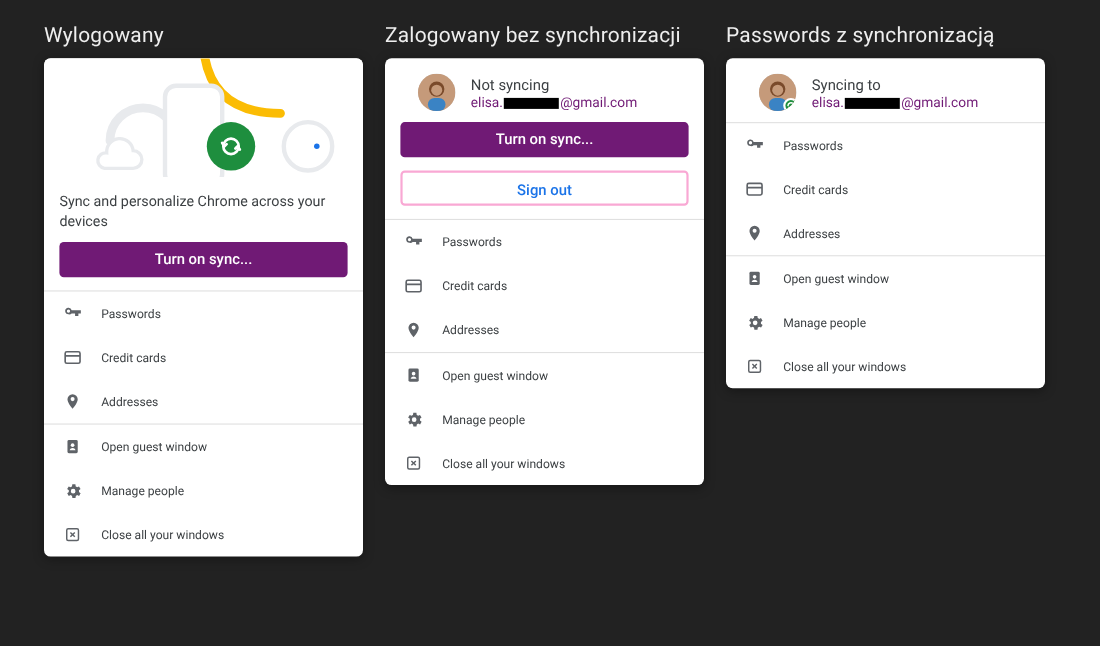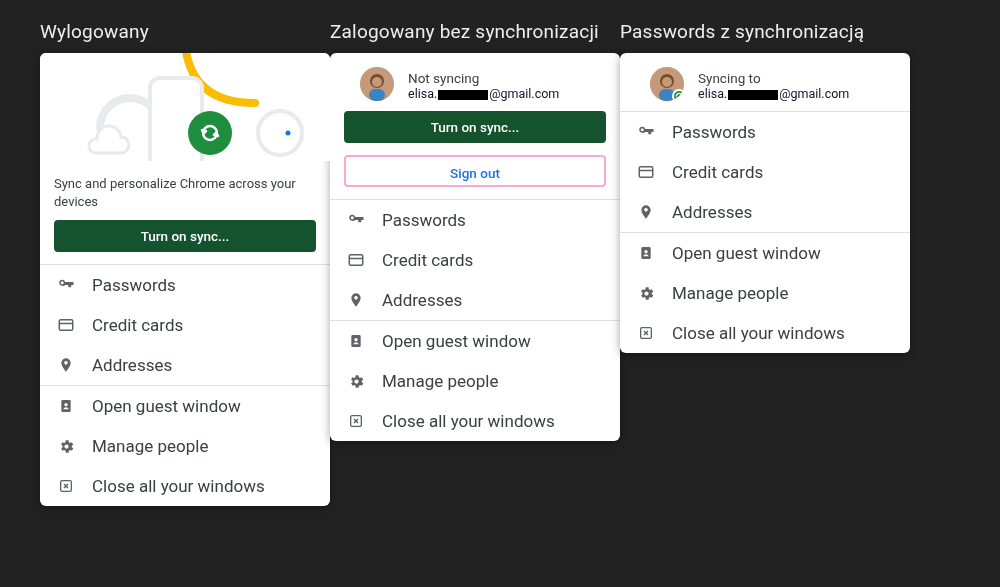--- a/index.html
+++ b/index.html
@@ -5,20 +5,21 @@
   * { box-sizing: border-box; margin: 0; padding: 0; }
   body {
     background: #222222;
     font-family: -apple-system, BlinkMacSystemFont, "Segoe UI", Roboto, Arial, sans-serif;
     width: 1000px;
     height: 587px;
     overflow: hidden;
   }
   .columns {
     display: flex;
+    gap: 20px;
     padding: 20px 40px 20px 40px;
     align-items: flex-start;
   }
   .col { display: flex; flex-direction: column; }
   .col-title {
     color: #eeeeee;
     font-size: 19px;
     font-weight: 400;
     margin-bottom: 10px;
     letter-spacing: 0.2px;
@@ -49,21 +50,21 @@
     margin: 0 14px 12px 14px;
     height:32px;
     line-height:32px;
     text-align:center;
     border-radius:4px;
     font-size:13.5px;
     cursor:pointer;
     font-weight:500;
   }
   .btn-primary {
-    background:#14532d;
+    background:#701a75;
     color:#fff;
   }
   .btn-outline {
     background:#fff;
     color:#1a73e8;
     border:2px solid #f9a8d4;
   }
   .sep { border-top:1px solid #e0e0e0; }
   .row {
     display:flex;
@@ -74,21 +75,21 @@
   }
   .row .icon {
     width:24px;
     display:flex;
     justify-content:center;
     color:#5f6368;
     margin-right:14px;
     flex-shrink:0;
   }
   .row .label {
-    font-size:17px;
+    font-size:11px;
     color:#3c4043;
   }
   .profile {
     display:flex;
     align-items:flex-end;
     padding:14px 14px 10px 30px;
   }
   .avatar {
     width:34px;height:34px;border-radius:50%;
     overflow:hidden;
@@ -100,21 +101,21 @@
   .avatar svg{display:block;}
   .avatar .badge {
     position:absolute;
     width:14px;height:14px;border-radius:50%;
     background:#1e8e3e;
     right:-2px;bottom:-2px;
     border:2px solid #fff;
     display:flex;align-items:center;justify-content:center;
   }
   .profile .plines .p1 { font-size:13.5px; color:#3c4043; }
-  .profile .plines .p2 { font-size:12.5px; color:#0f172a; }
+  .profile .plines .p2 { font-size:12.5px; color:#701a75; }
   .redact {
     display:inline-block;
     width:50px; height:10px;
     background:#000;
     vertical-align:middle;
     margin:0 1px;
   }
 </style>
 </head>
 <body>

